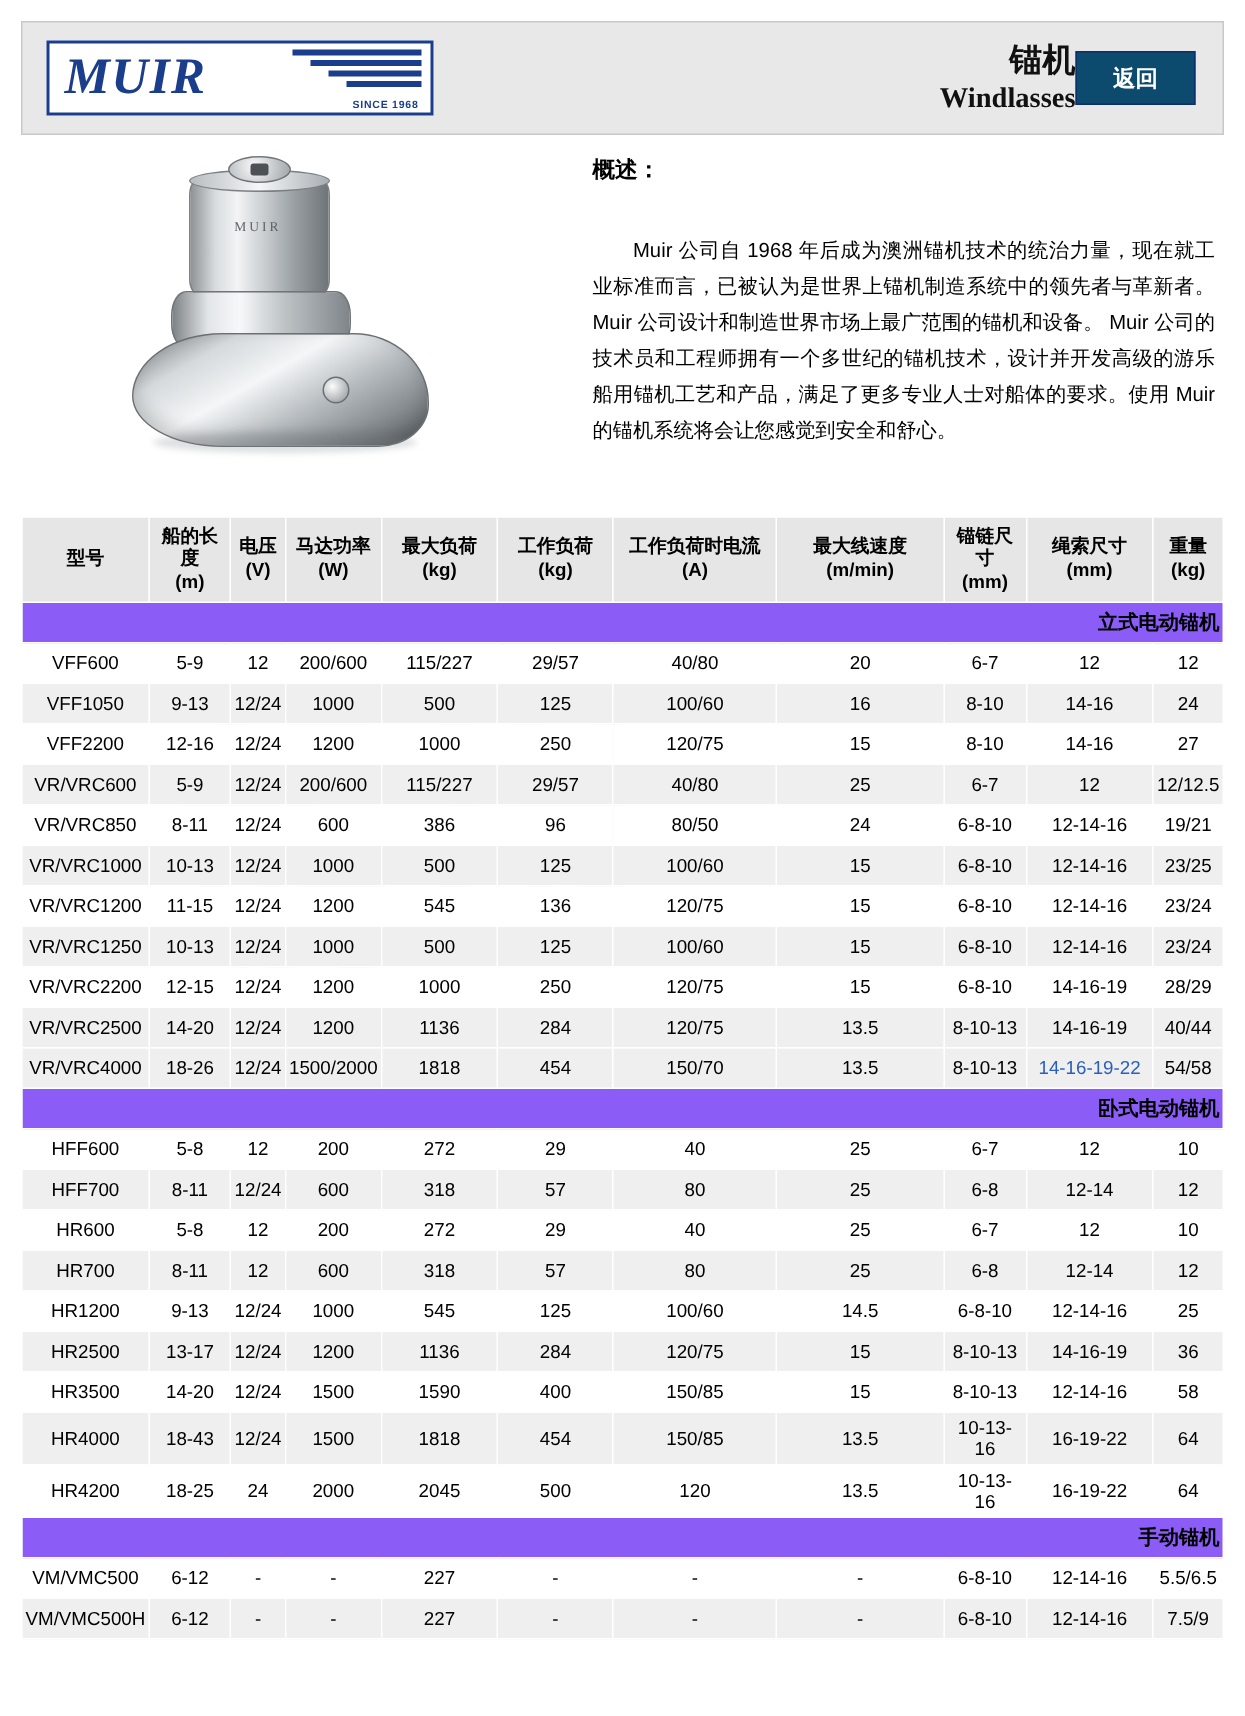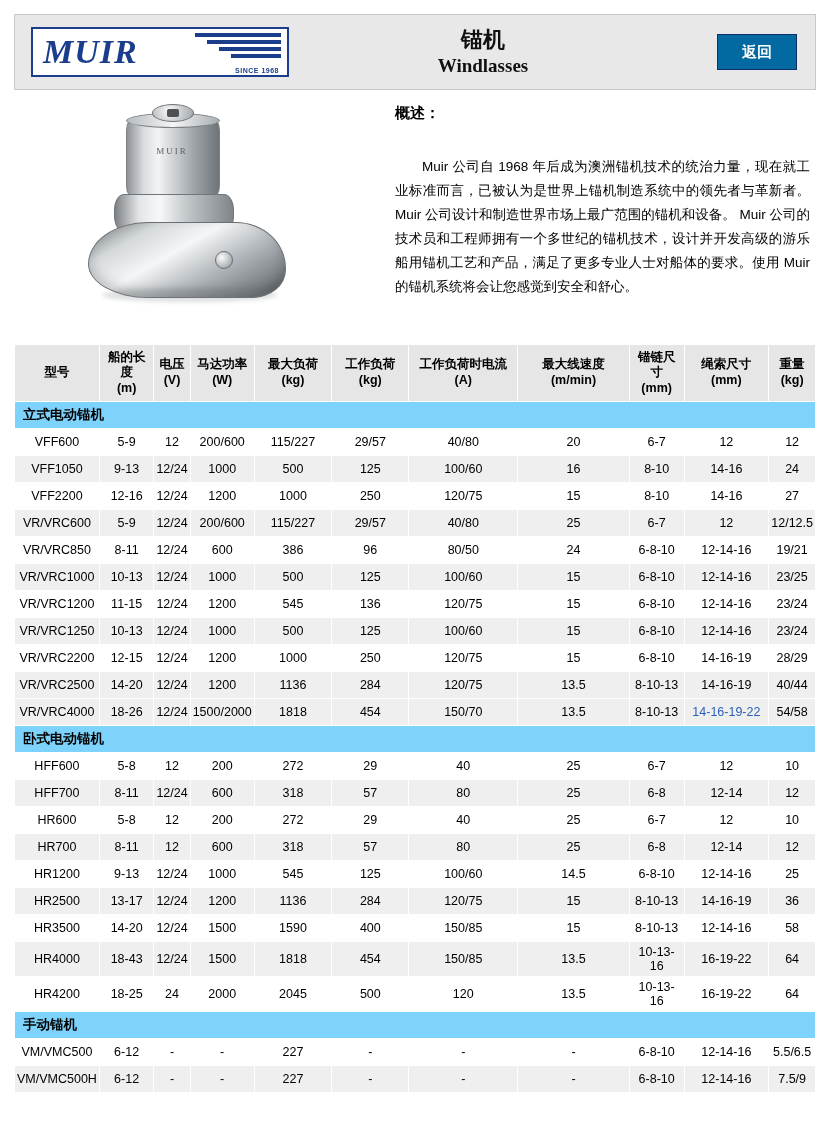--- a/index.html
+++ b/index.html
@@ -76,40 +76,40 @@
     position: absolute;
     right: 8px;
     bottom: 1px;
     font-size: 7px;
     font-weight: bold;
     color: #1b3e8c;
     letter-spacing: 0.5px;
   }
   .header-titles {
     flex: 1;
-    text-align: center;
+    text-align: right;
     margin-left: -40px;
   }
   .title-cn {
     font-size: 22px;
     font-weight: bold;
     color: #111;
     line-height: 1.25;
   }
   .title-en {
     font-family: "Liberation Serif", serif;
     font-size: 19px;
     font-weight: bold;
     color: #111;
     line-height: 1.25;
   }
   .back-button {
     width: 78px;
     height: 34px;
-    background: #0369a1;
+    background: #0c4a6e;
     color: #fff;
     font-size: 15px;
     font-weight: bold;
     display: flex;
     align-items: center;
     justify-content: center;
     margin-right: 18px;
     border: 1px solid #0d2f6b;
     cursor: pointer;
   }
@@ -270,22 +270,22 @@
     text-align: center;
     height: 48px;
   }
   table.spec td {
     border: 1px solid #ffffff;
     text-align: center;
     padding: 3px 2px;
     height: 20px;
   }
   tr.group td {
-    background: #7dd3fc;
-    text-align: left;
+    background: #8b5cf6;
+    text-align: right;
     font-weight: bold;
     font-size: 13.5px;
     padding-left: 8px;
   }
   tr.odd td { background: #efefef; }
   tr.even td { background: #ffffff; }
   td.name { text-align: center; }
   .blue { color: #2b5fbd; }
 </style>
 </head>

